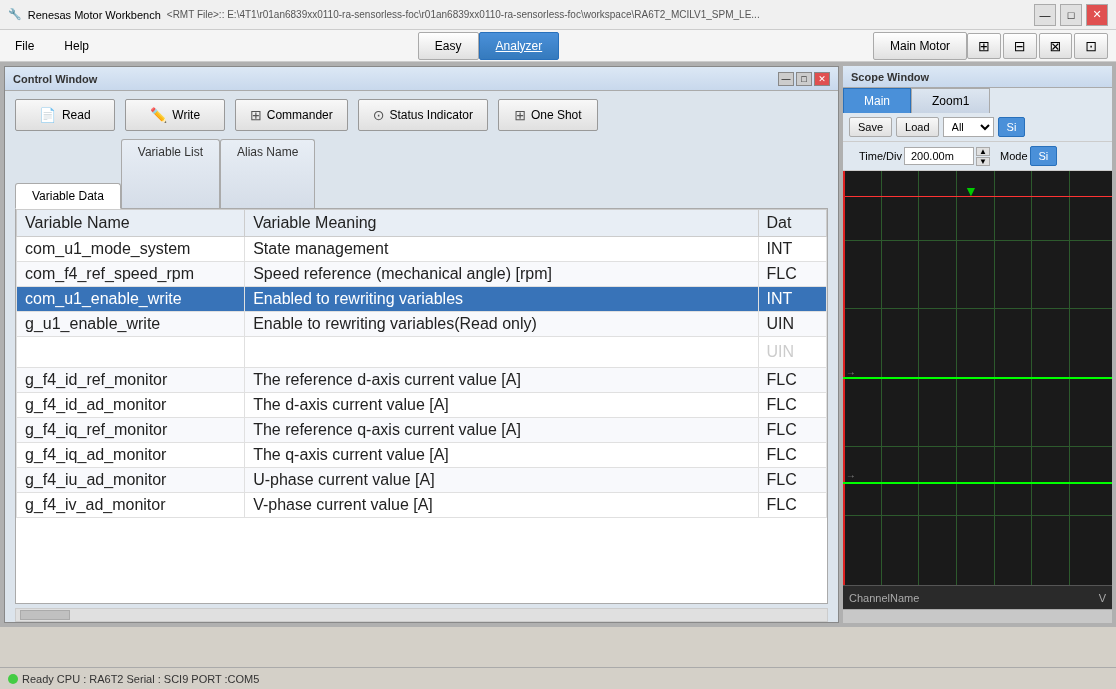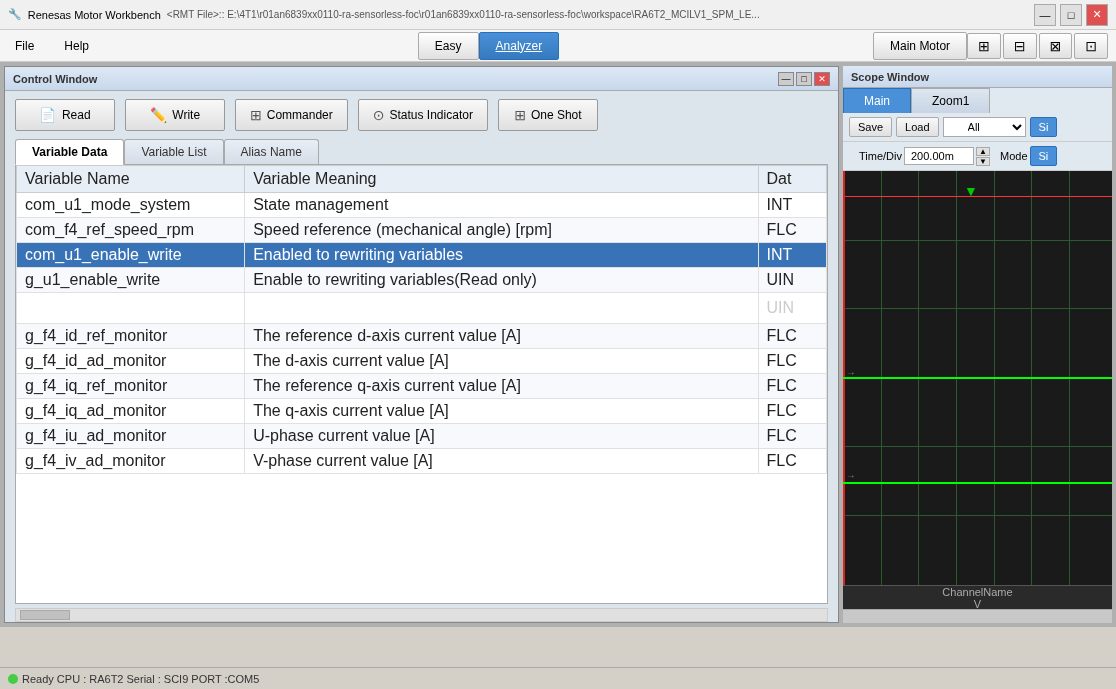--- a/index.html
+++ b/index.html
@@ -132,21 +132,22 @@
       background: linear-gradient(to bottom, #e8eef5, #d5dde8);
       color: #333;
       border-radius: 3px 3px 0 0;
     }
     .tab.active {
       background: white;
       border-bottom: 1px solid white;
       margin-bottom: -1px;
       z-index: 1;
       color: #000;
-      font-weight: bold;
+      font-weight: normal;
+      margin-top: 44px;
     }
 
     
     #table-container {
       flex: 1;
       background: white;
       border: 1px solid #aaa;
       margin: 0 10px 4px 10px;
       overflow: hidden;
     }
@@ -269,21 +270,21 @@
     }
     .scope-btn {
       padding: 3px 8px;
       border: 1px solid #aaa;
       background: linear-gradient(to bottom, #f8f8f8, #e0e0e0);
       cursor: pointer;
       font-size: 11px;
       border-radius: 2px;
     }
     .scope-select {
-      padding: 2px 20px;
+      padding: 2px 4px;
       border: 1px solid #aaa;
       background: white;
       font-size: 11px;
     }
     #scope-timediv {
       display: flex;
       align-items: center;
       gap: 2px;
       padding: 4px 16px;
       background: #e0e8f0;
@@ -359,21 +360,20 @@
     #channel-bar {
       background: #2a2a2a;
       height: 24px;
       display: flex;
       align-items: center;
       padding: 0 6px;
       color: #aaa;
       font-size: 11px;
       border-top: 1px solid #555;
       justify-content: space-between;
-      flex-direction: column;
     }
 
     
     #scope-hscroll {
       height: 14px;
       background: #c8c8c8;
       border-top: 1px solid #aaa;
     }
 
     .col-varname { width: 200px; }

